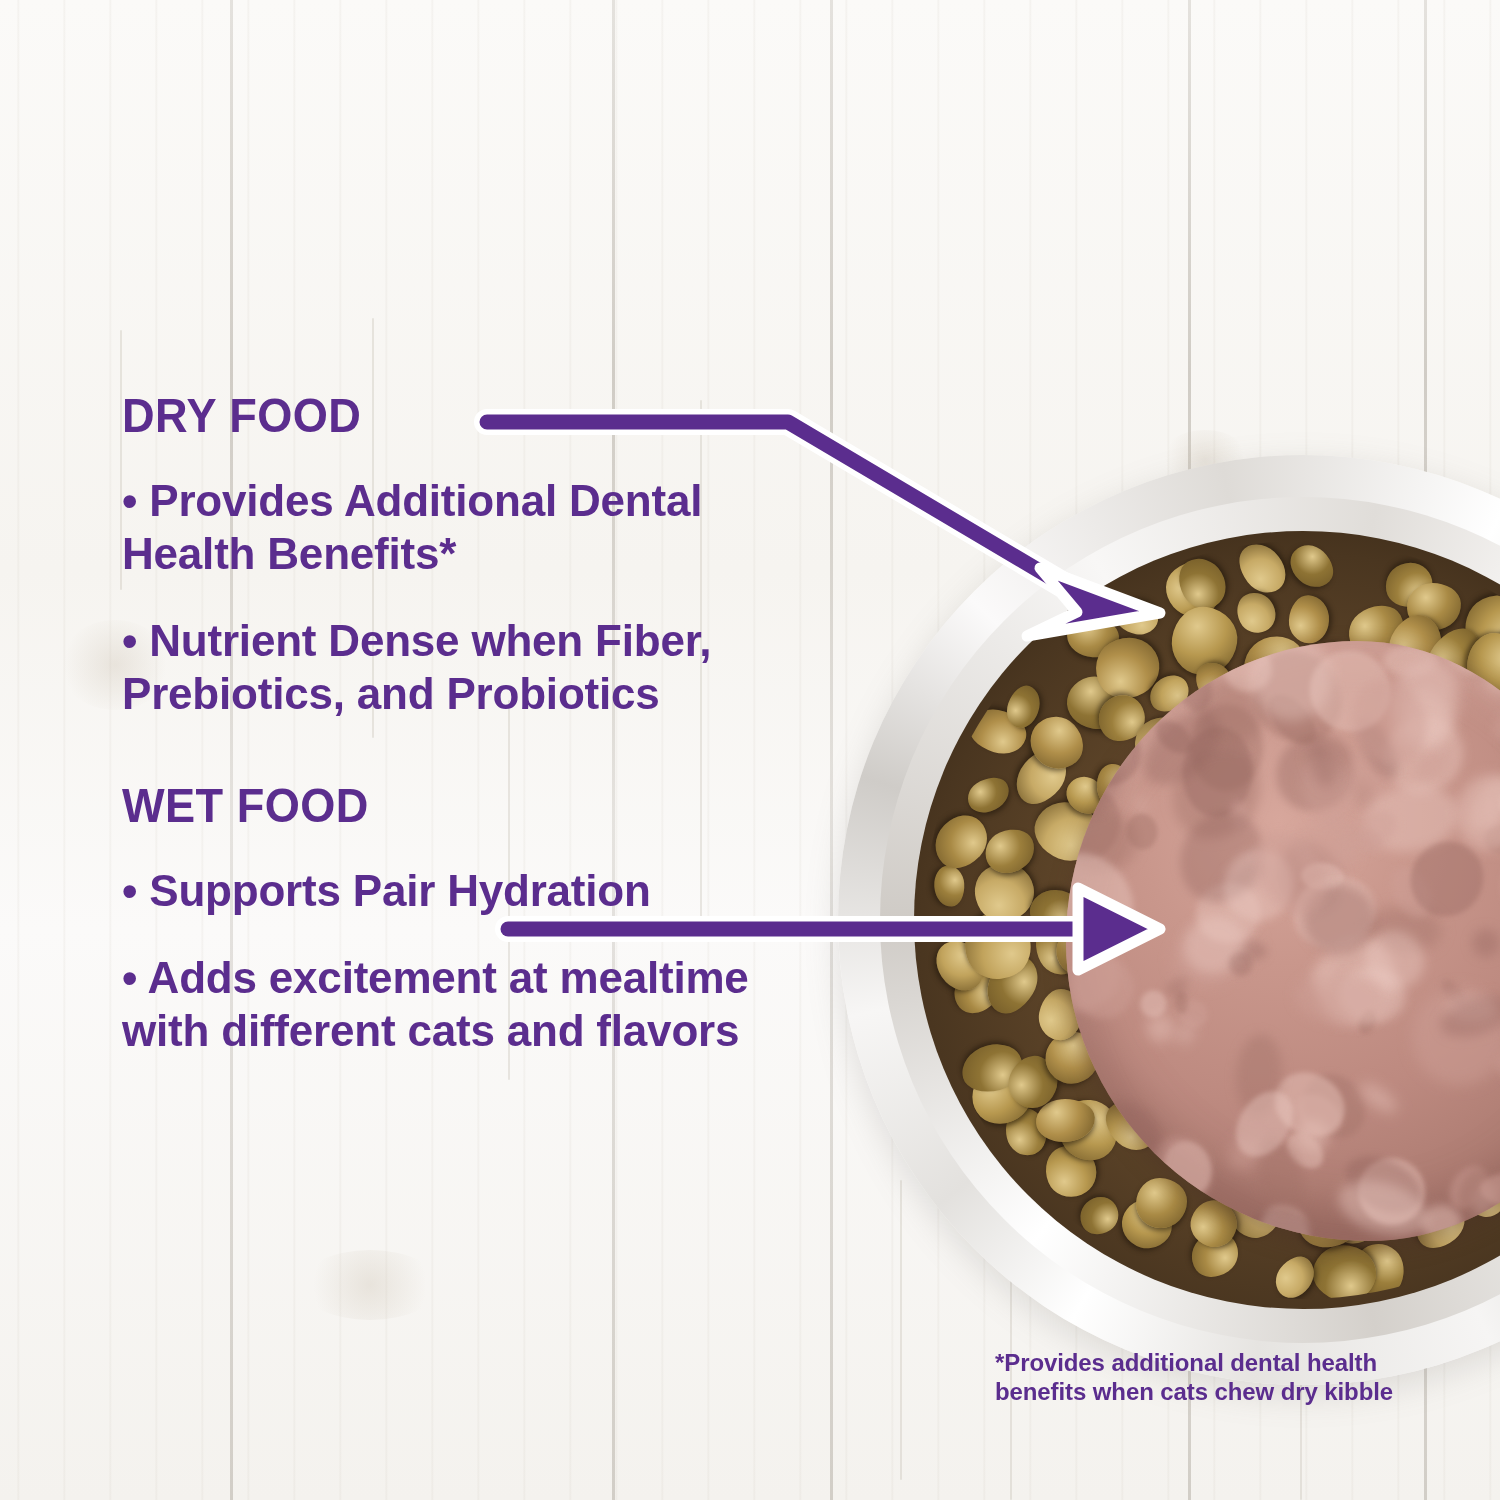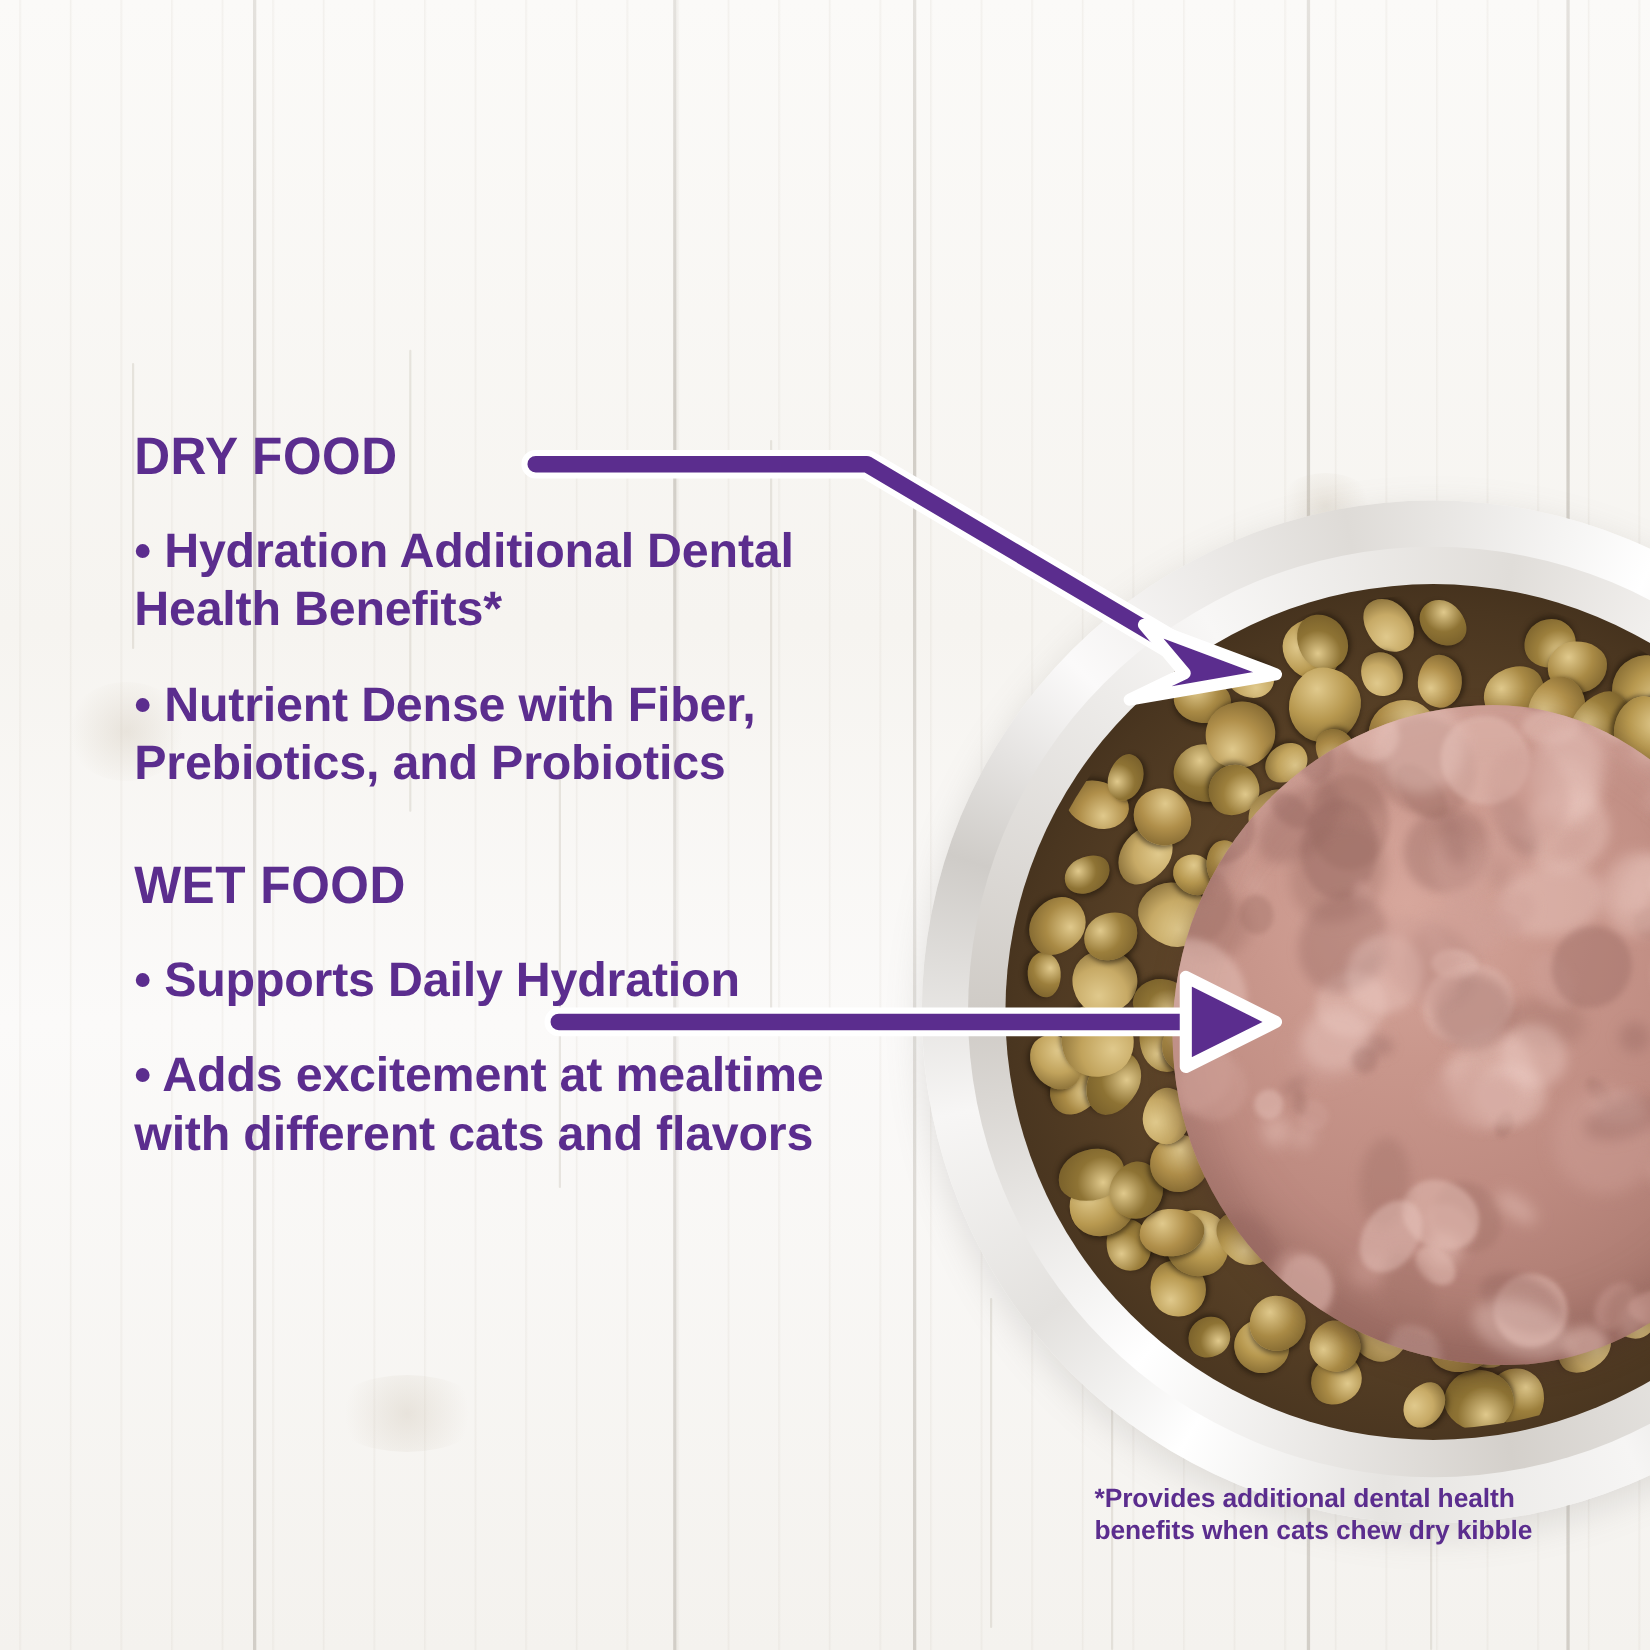--- a/index.html
+++ b/index.html
@@ -485,27 +485,27 @@
       <path d="M 508 929 L 1095 929" fill="none" stroke="#ffffff" stroke-width="26" stroke-linecap="round" stroke-linejoin="round"></path>
       <path d="M 508 929 L 1095 929" fill="none" stroke="#5b2d8e" stroke-width="15" stroke-linecap="round" stroke-linejoin="round"></path>
       <polygon points="1160,929 1078,888 1078,970" fill="#5b2d8e" stroke="#ffffff" stroke-width="11" stroke-linejoin="round"></polygon>
     </g>
   </svg>
 
   <div class="col">
 
     <div>
       <div class="sec-head">DRY FOOD</div>
-      <div class="bullet">• Hydration Additional Dental Health Benefits*</div>
-      <div class="bullet">• Nutrient Dense with Fiber, Prebiotics, and Probiotics</div>
+      <div class="bullet">• Provides Additional Dental Health Benefits*</div>
+      <div class="bullet">• Nutrient Dense when Fiber, Prebiotics, and Probiotics</div>
     </div>
 
     <div class="sec2">
       <div class="sec-head">WET FOOD</div>
-      <div class="bullet">• Supports Daily Hydration</div>
+      <div class="bullet">• Supports Pair Hydration</div>
       <div class="bullet">• Adds excitement at mealtime with different cats and flavors</div>
     </div>
 
   </div>
 
   <div class="footnote">*Provides additional dental health benefits when cats chew dry kibble</div>
 
 </div>
 
 </body></html>

